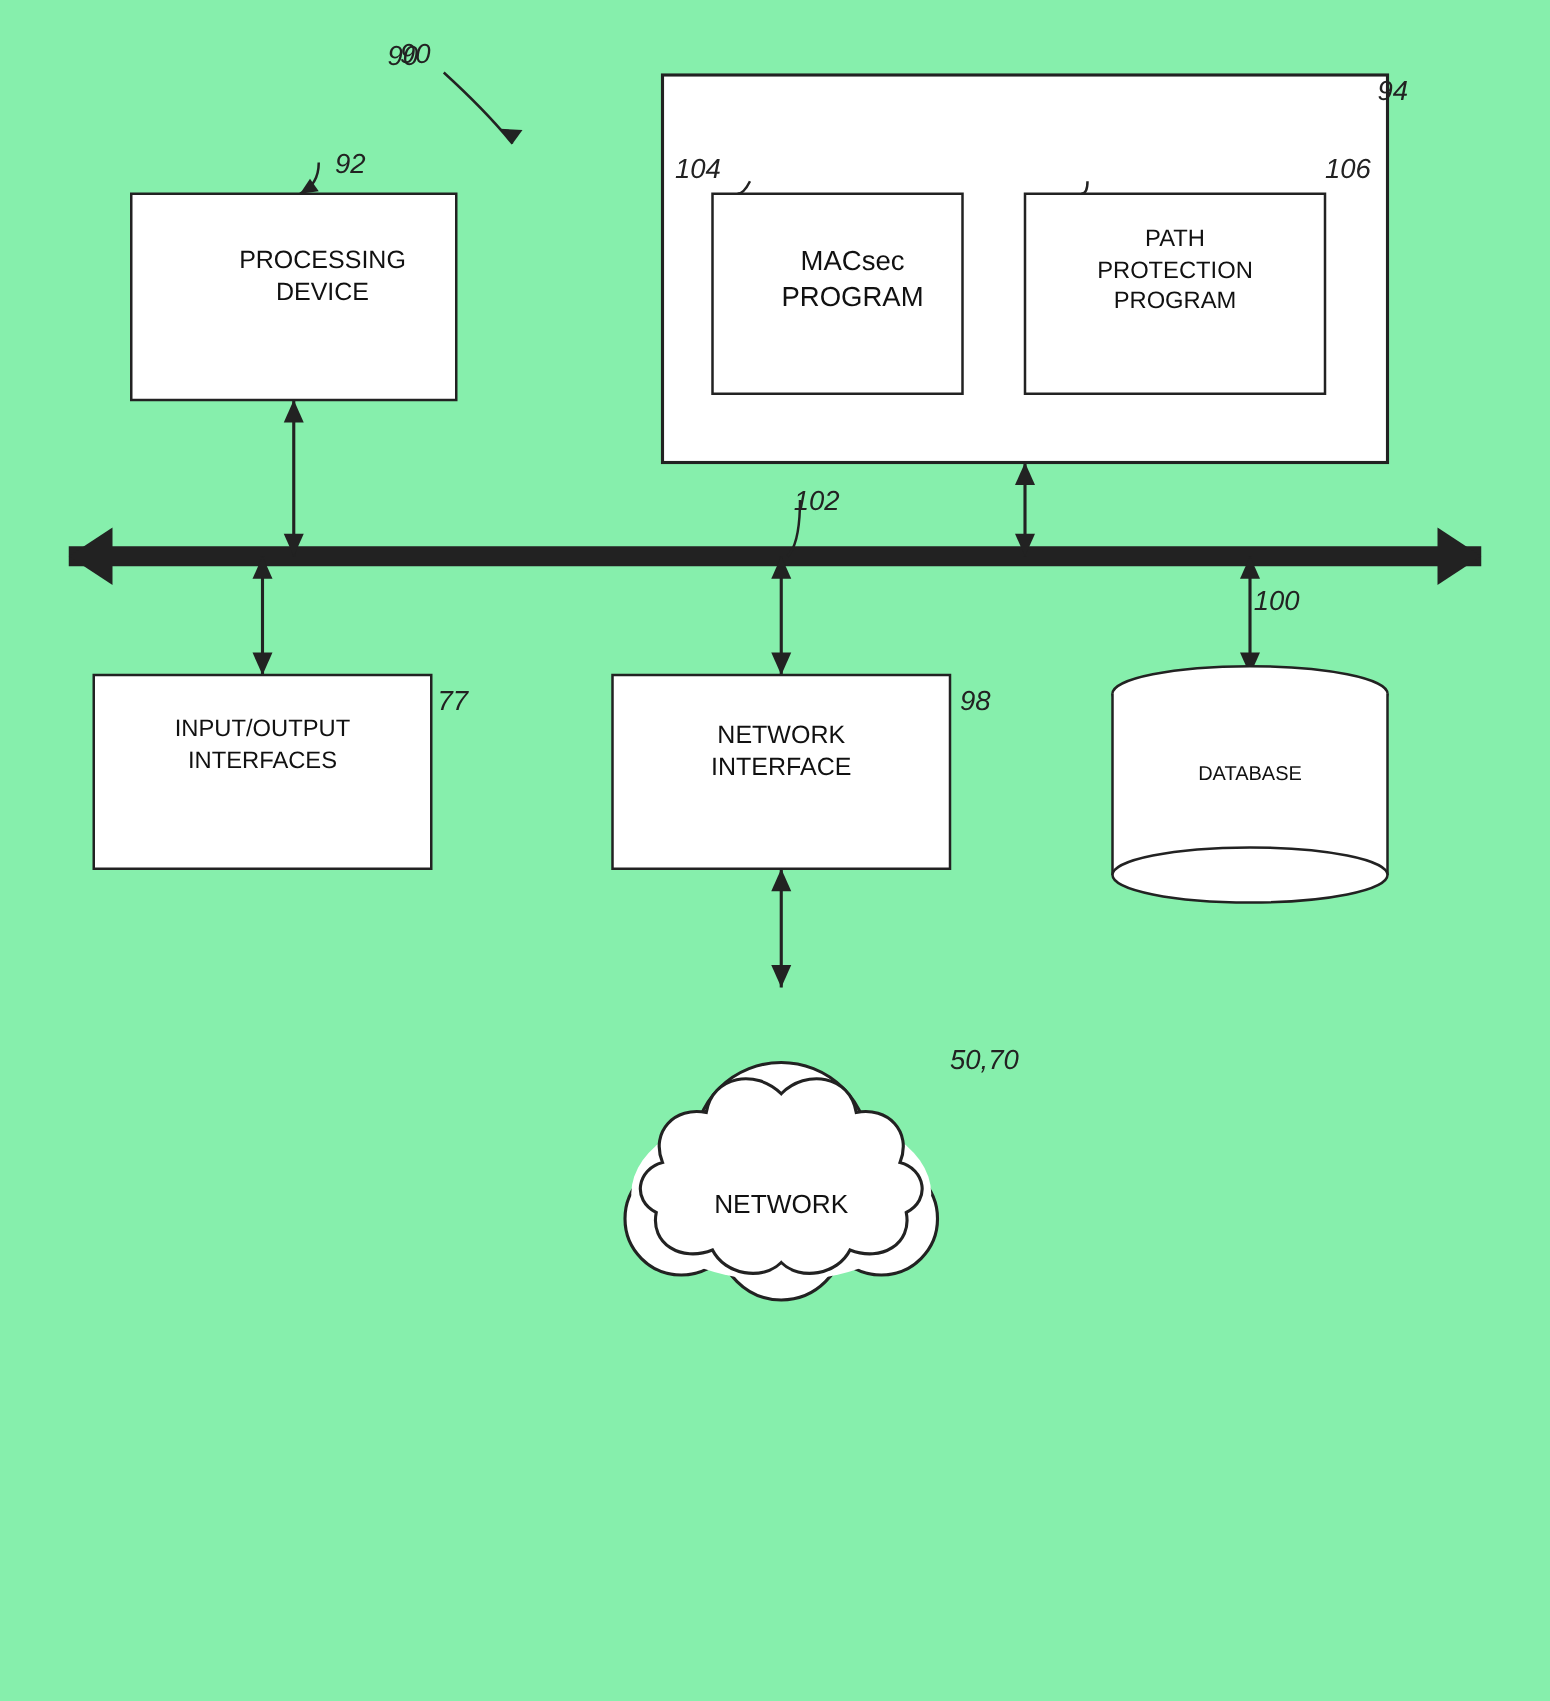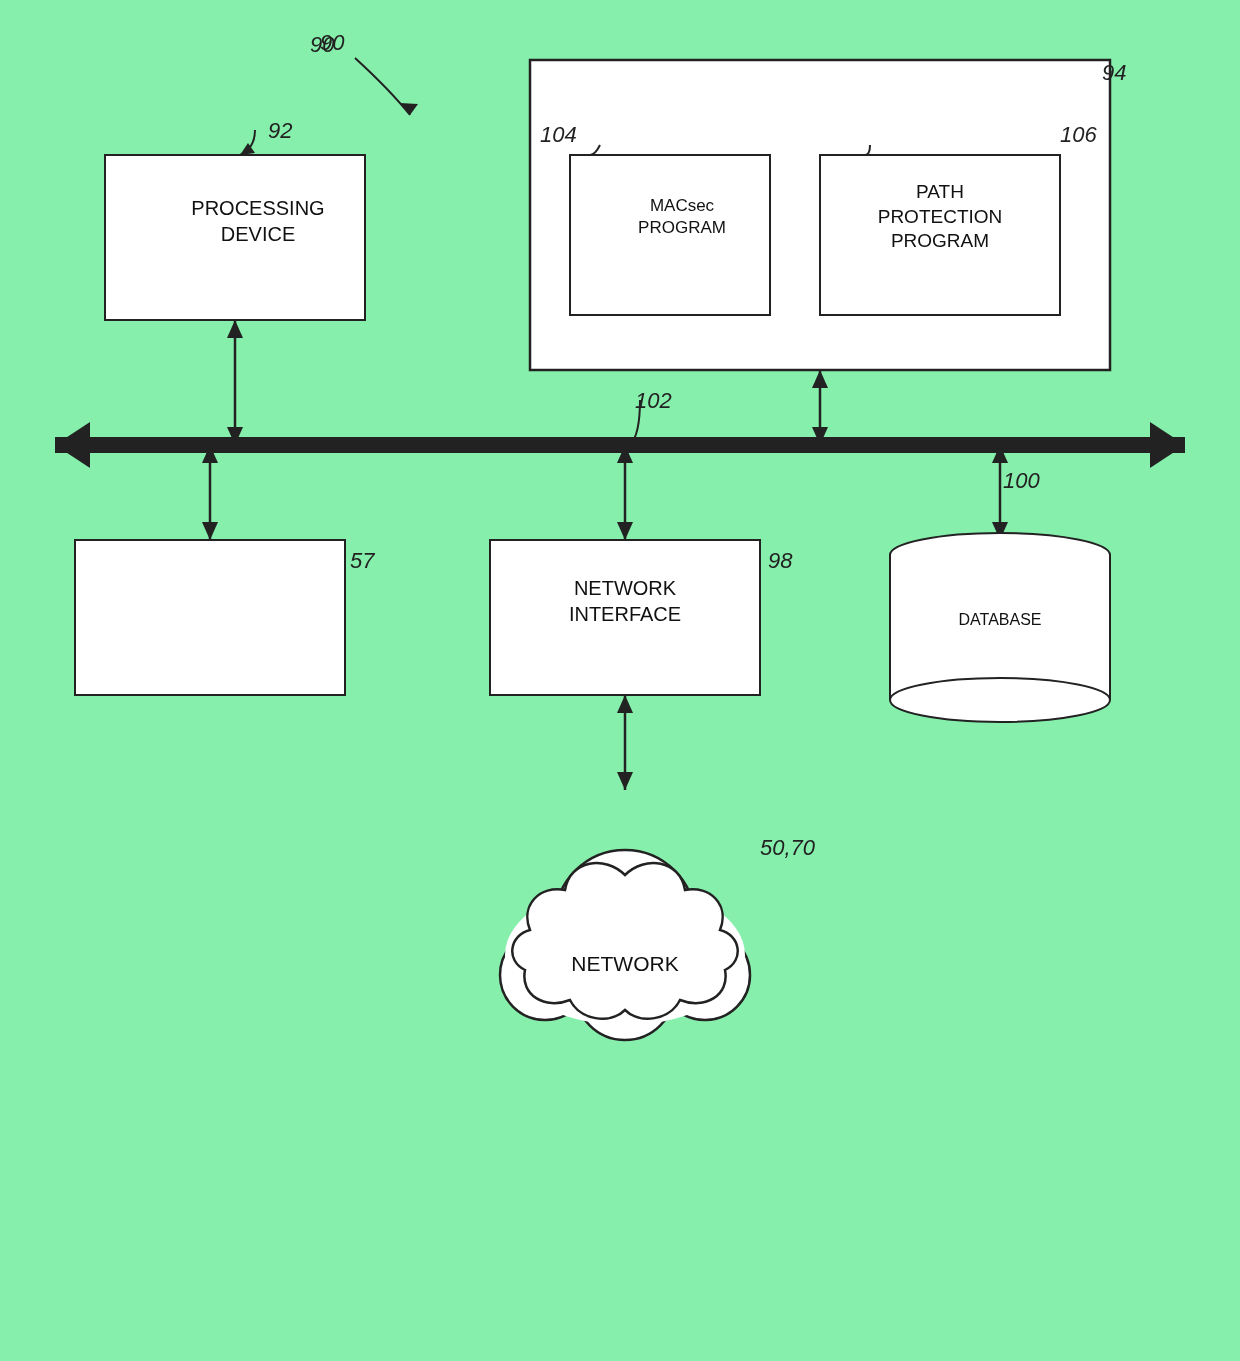--- a/index.html
+++ b/index.html
@@ -140,34 +140,35 @@
 
   </svg>
 
   <div class="ref-num" style="left:320px; top:30px;">90</div>
 
 
   <div class="ref-num" style="left:1102px; top:60px;">94</div>
 
   <div class="ref-num" style="left:540px; top:122px;">104</div>
 
-  <div class="label" style="left:570px; top:195px; width:224px; font-size:17px;">MACsec<br>PROGRAM</div>
+  <div class="label" style="left:570px; top:195px; width:224px; font-size:22px;">MACsec<br>PROGRAM</div>
 
   <div class="ref-num" style="left:1060px; top:122px;">106</div>
 
   <div class="label" style="left:820px; top:180px; width:240px; font-size:19px;">PATH<br>PROTECTION<br>PROGRAM</div>
 
   <div class="ref-num" style="left:268px; top:118px;">92</div>
 
   <div class="label" style="left:105px; top:195px; width:306px; font-size:20px;">PROCESSING<br>DEVICE</div>
 
   <div class="ref-num" style="left:635px; top:388px;">102</div>
 
-  <div class="ref-num" style="left:350px; top:548px;">57</div>
+  <div class="ref-num" style="left:350px; top:548px;">77</div>
 
+  <div class="label" style="left:75px; top:572px; width:270px; font-size:19px;">INPUT/OUTPUT<br>INTERFACES</div>
 
   <div class="ref-num" style="left:768px; top:548px;">98</div>
 
   <div class="label" style="left:490px; top:575px; width:270px; font-size:20px;">NETWORK<br>INTERFACE</div>
 
   <div class="ref-num" style="left:1003px; top:468px;">100</div>
 
   <div class="label" style="left:890px; top:610px; width:220px; font-size:16px;">DATABASE</div>
 
   <div class="ref-num" style="left:760px; top:835px;">50,70</div>

